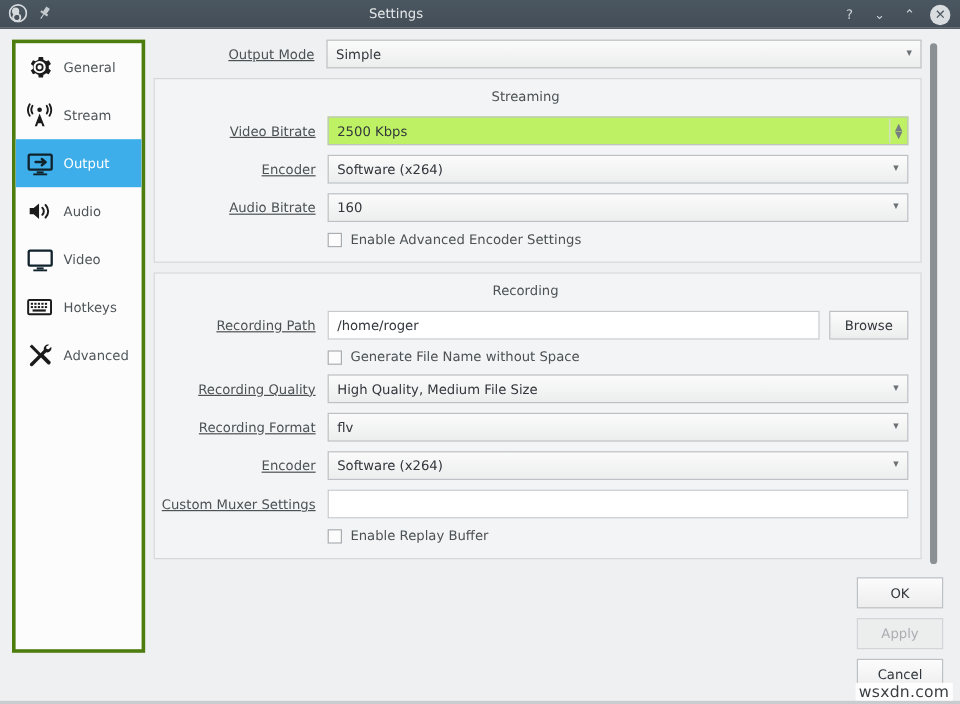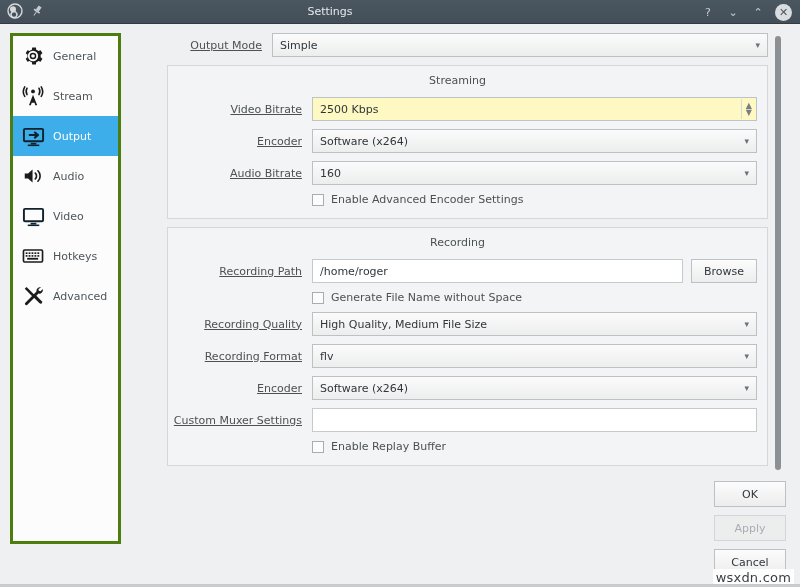--- a/index.html
+++ b/index.html
@@ -189,21 +189,21 @@
   .combo .chev {
     position: absolute;
     right: 7px;
     top: 50%;
     transform: translateY(-50%);
     color: #6b7175;
     font-size: 9px;
     line-height: 1;
   }
   .spin {
-    background: #fef9c3;
+    background: #bef264;
     padding-right: 6px;
   }
   .spin .spin-arrows {
     position: absolute;
     right: 4px;
     top: 50%;
     transform: translateY(-50%);
     display: flex;
     flex-direction: column;
     align-items: center;
@@ -223,21 +223,20 @@
   }
 
   
   .groupbox {
     border: 1px solid #d5d8da;
     background: #f3f4f5;
     box-sizing: border-box;
     padding: 8px 10px 8px 0;
     margin-bottom: 8px;
     position: relative;
-    margin-left: 39px;
   }
   .group-title {
     text-align: center;
     font-size: 11px;
     color: #4b5155;
     margin-bottom: 10px;
     padding-right: 10px;
   }
   .checkbox-row {
     display: flex;

